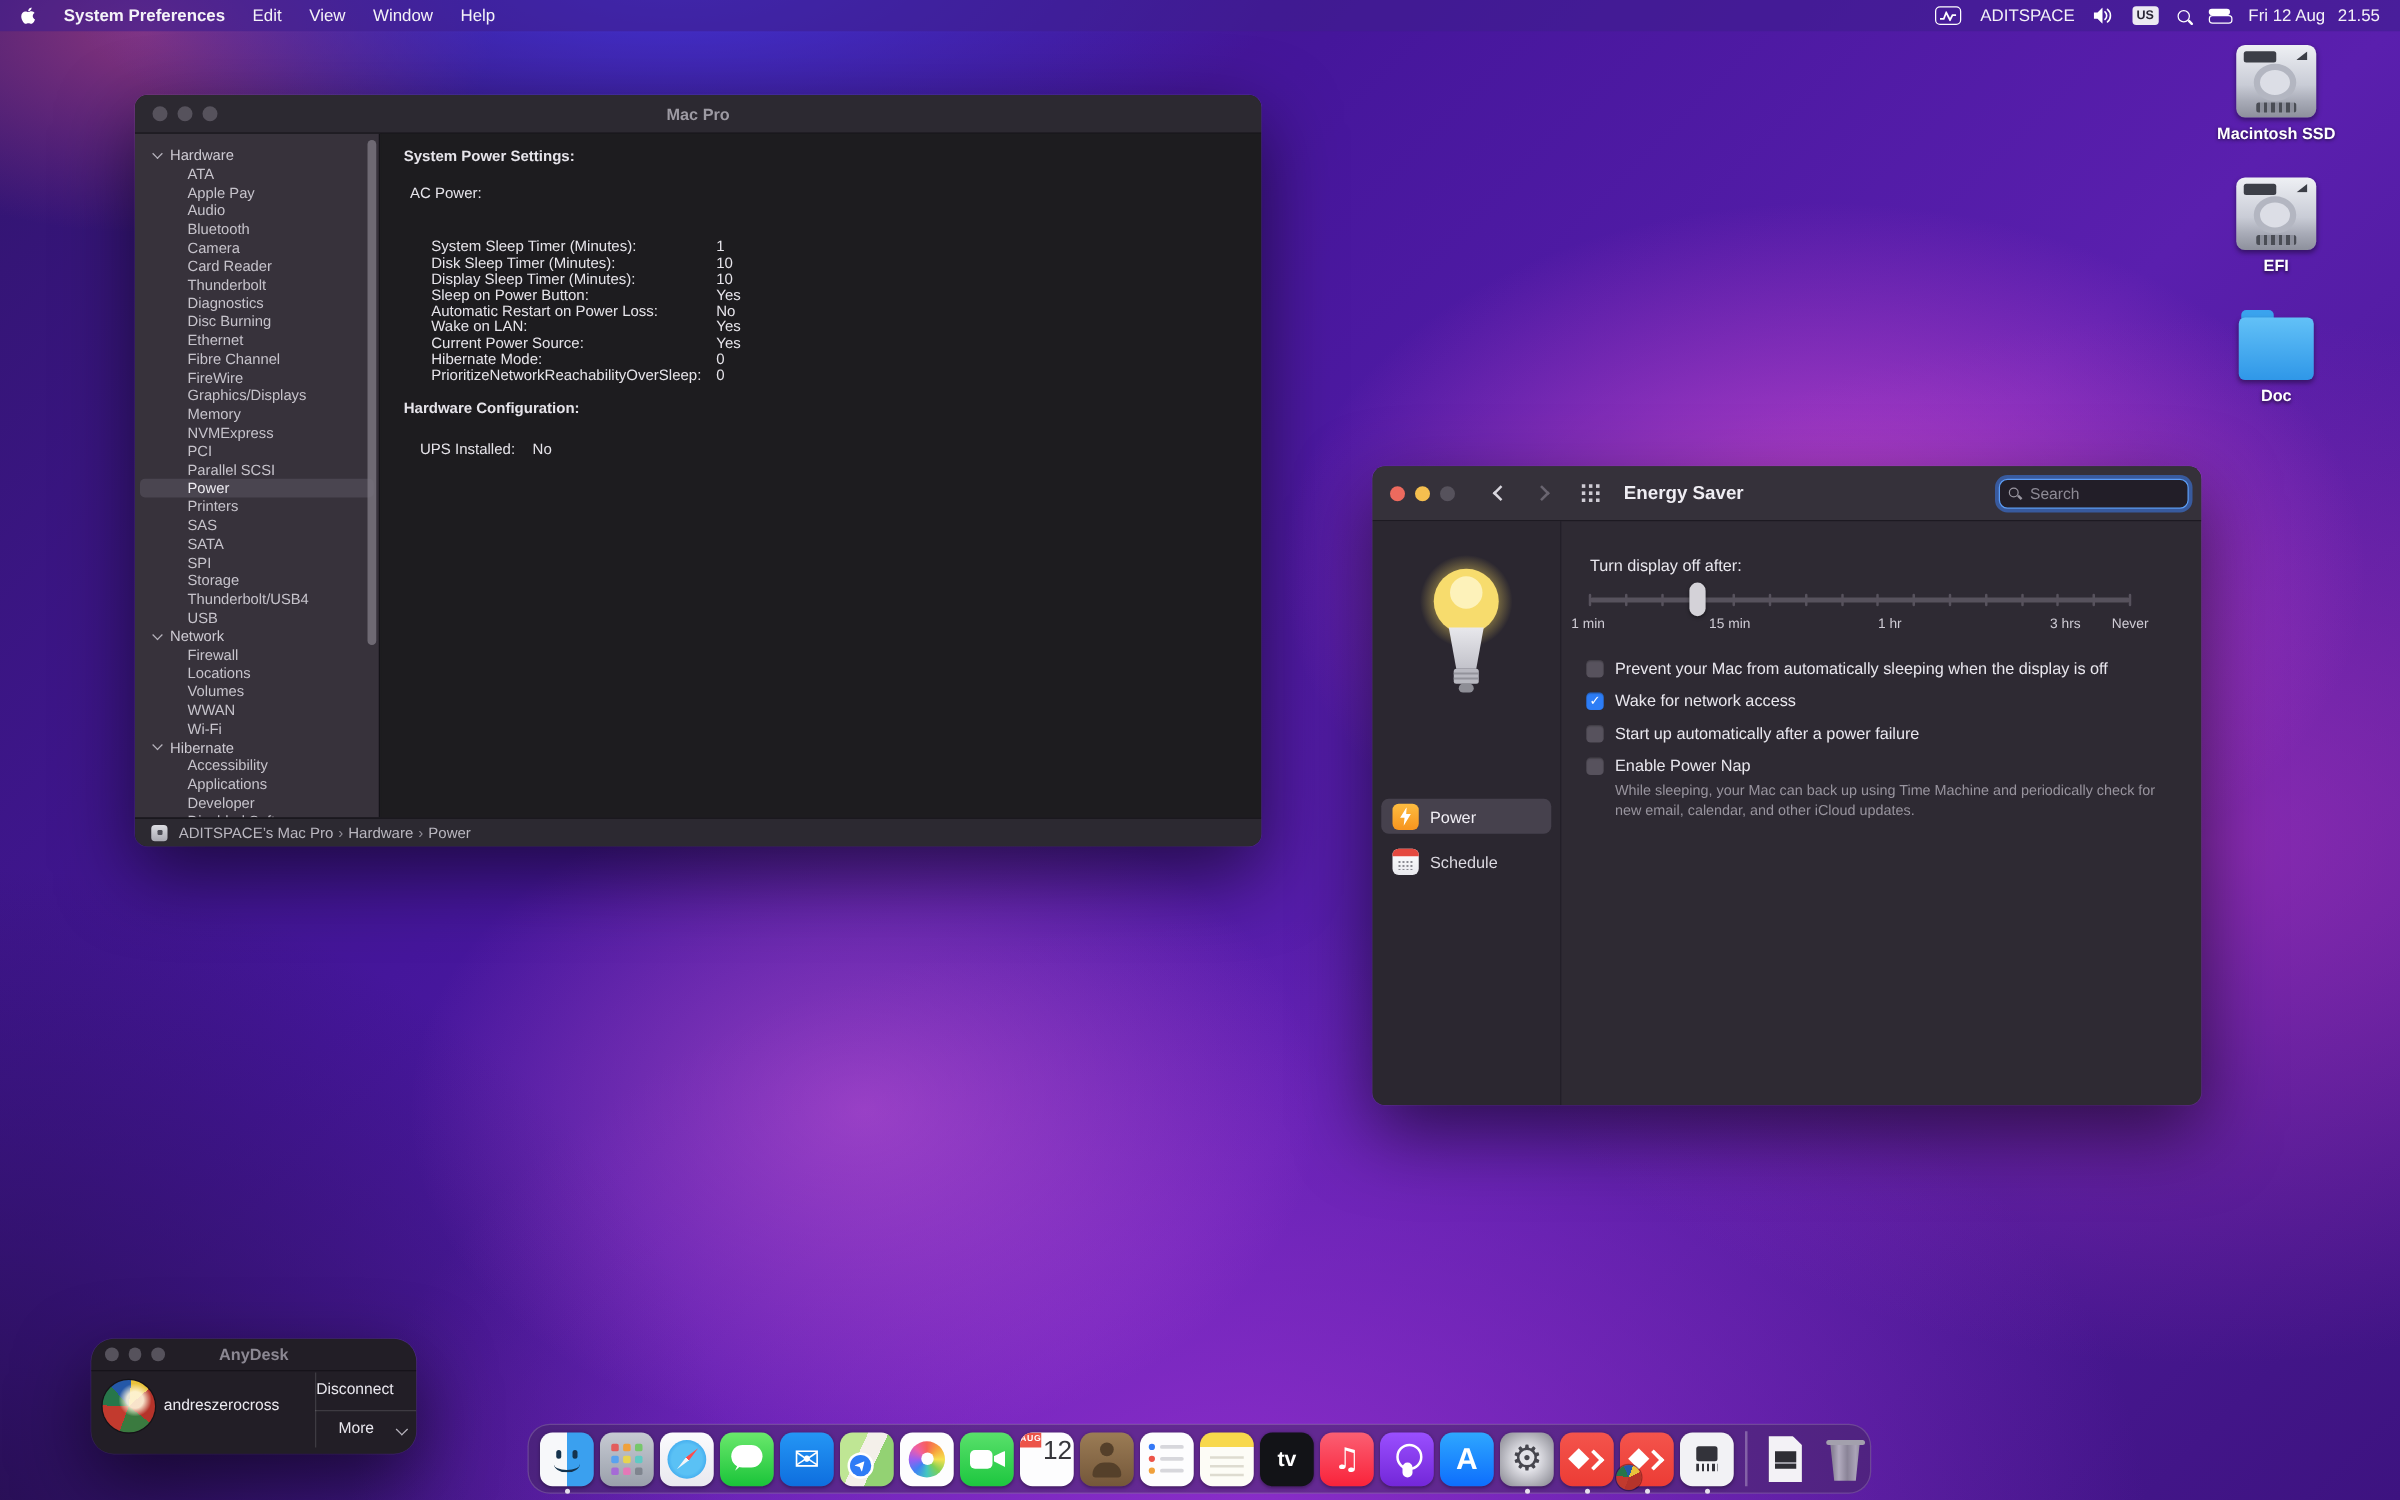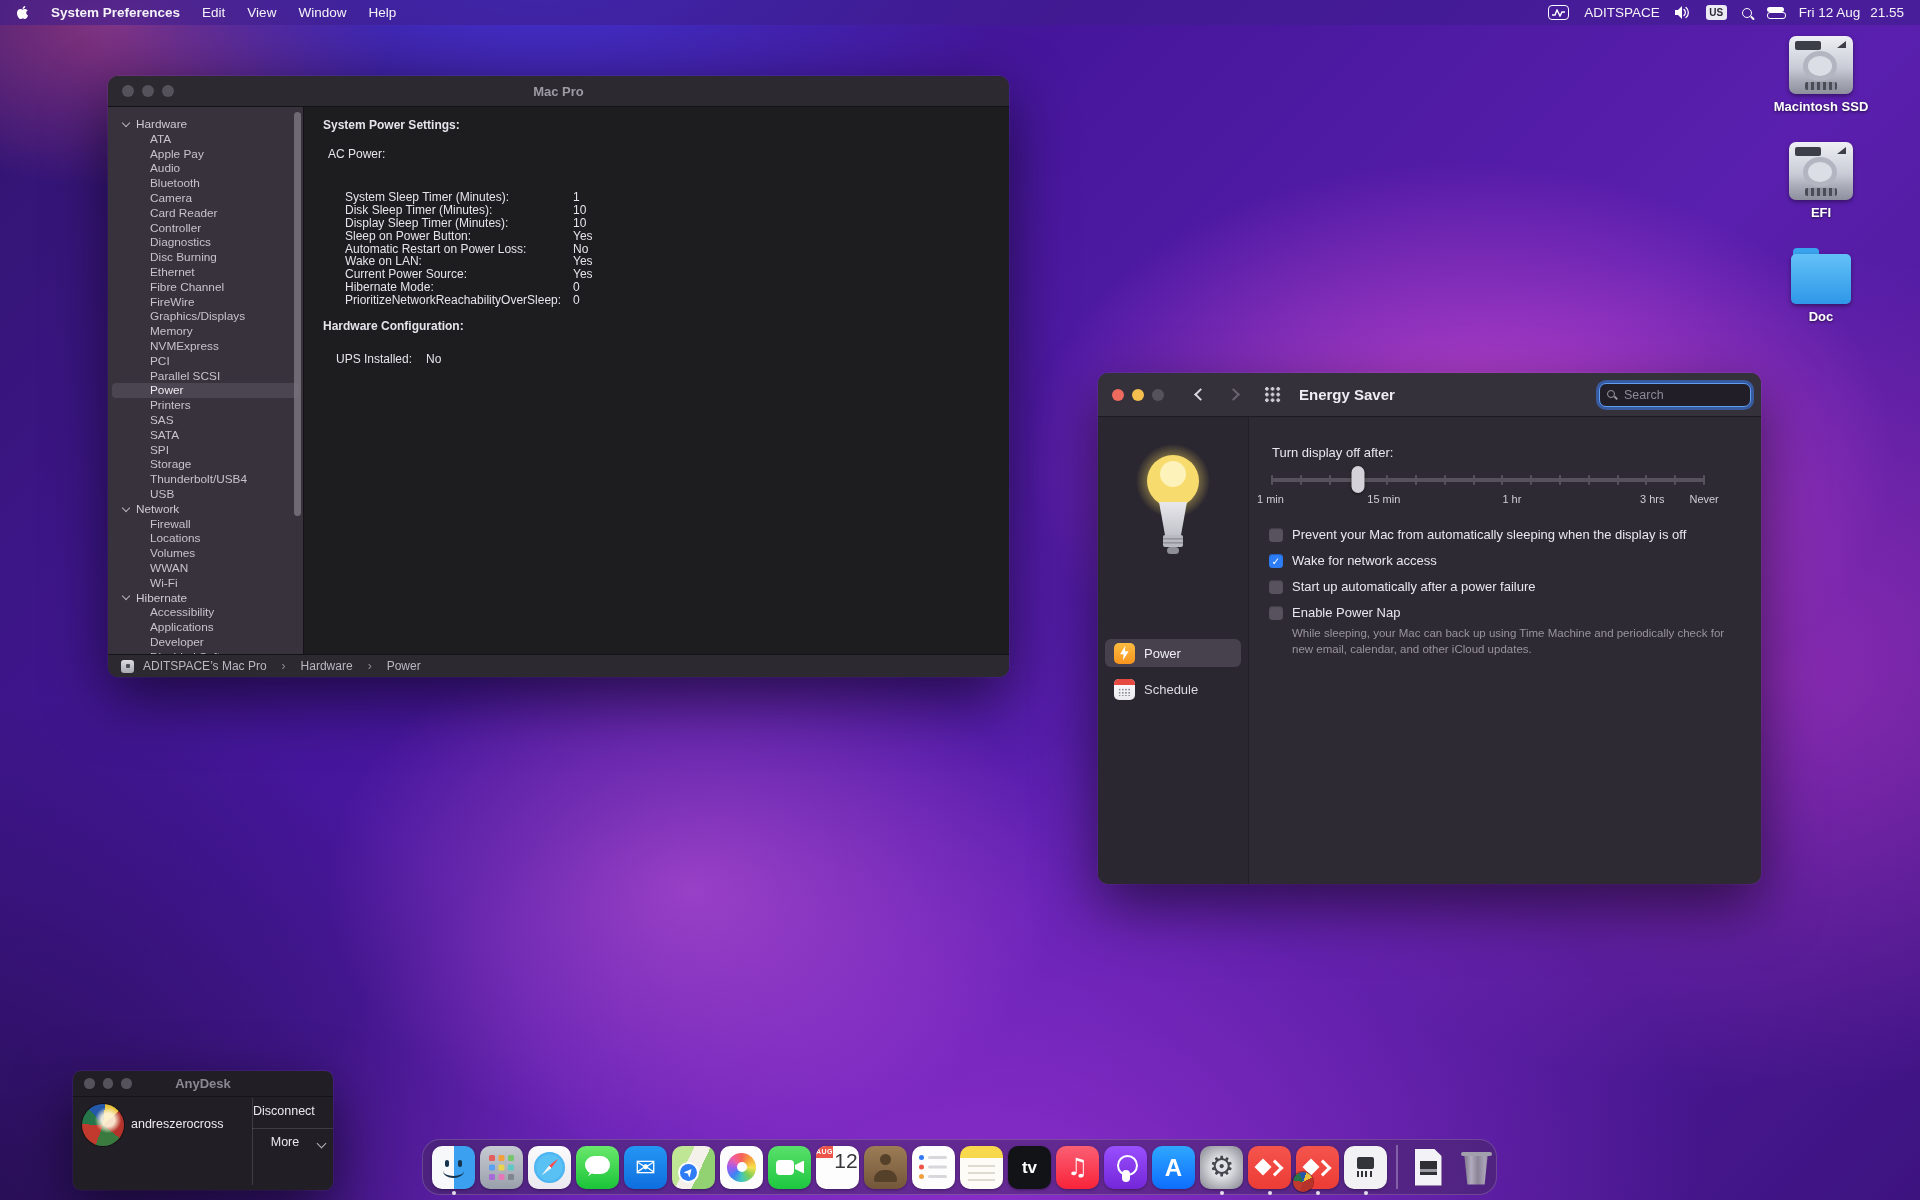--- a/index.html
+++ b/index.html
@@ -112,21 +112,21 @@
   .drive-icon{width:64px;height:58px;border-radius:7px;background:linear-gradient(180deg,#eef0f4 0%,#c9ccd6 55%,#a7aab6 78%,#8d909c 100%);position:relative;box-shadow:0 2px 4px rgba(0,0,0,.4)}
   .drive-icon .d-top{position:absolute;left:6px;top:5px;width:26px;height:9px;background:#3c3f47;border-radius:2px}
   .drive-icon .d-notch{position:absolute;right:7px;top:5px;width:9px;height:7px;background:#3c3f47;clip-path:polygon(0 100%,100% 0,100% 100%)}
   .drive-icon .d-circle{position:absolute;left:14px;top:15px;width:34px;height:30px;border-radius:50%;border:5px solid #b3b6c1;background:#dcdee6}
   .drive-icon .d-foot{position:absolute;left:16px;right:16px;bottom:4px;height:8px;border-radius:2px;
     background:repeating-linear-gradient(90deg,#4a4d55 0 3px,#8d909c 3px 6px)}
   .folder-icon{width:60px;height:50px;position:relative;margin-top:6px}
   .folder-icon::before{content:'';position:absolute;left:2px;top:-6px;width:26px;height:12px;border-radius:4px 4px 0 0;background:#3aa3ee}
   .folder-icon::after{content:'';position:absolute;inset:0;border-radius:5px;background:linear-gradient(180deg,#62c1f7,#2f97e8);box-shadow:0 2px 4px rgba(0,0,0,.4)}
   
-  #anydesk{left:73px;top:1071px;width:260px;height:119px;background:#221e26;border-radius:8px}
+  #anydesk{left:73px;top:1071px;width:260px;height:92px;background:#221e26;border-radius:18px}
   .ad-titlebar{position:absolute;top:0;left:0;right:0;height:26px;display:flex;align-items:center;padding:0 11px;border-bottom:1px solid #16131a}
   .ad-lights .light{width:10.5px;height:10.5px;background:#56525c}
   .ad-title{position:absolute;left:0;right:0;text-align:center;color:#8c8893;font-size:13px;font-weight:700}
   .ad-avatar{position:absolute;left:9px;top:33px;width:42px;height:42px;border-radius:50%;
     background:
      radial-gradient(circle at 62% 38%, rgba(255,246,220,.9) 0 18%, transparent 36%),
      conic-gradient(from 200deg,#c23a2e 0 20%,#27764a 20% 33%,#2458a8 33% 46%,#e8c23a 46% 58%,#b5332a 58% 80%,#3a7a3f 80% 100%);
     box-shadow:0 0 0 1px rgba(0,0,0,.4)}
   .ad-user{position:absolute;left:58px;top:46px;color:#eceaf0;font-size:12.5px}
   .ad-vdiv{position:absolute;left:179px;top:27px;bottom:5px;width:1px;background:rgba(255,255,255,.13)}
@@ -262,21 +262,21 @@
           <div class="tree-group">
             <span class="chev"></span>
             <span>Hardware</span>
           </div>
           <div class="tree-item">ATA</div>
           <div class="tree-item">Apple Pay</div>
           <div class="tree-item">Audio</div>
           <div class="tree-item">Bluetooth</div>
           <div class="tree-item">Camera</div>
           <div class="tree-item">Card Reader</div>
-          <div class="tree-item">Controller</div>
+          <div class="tree-item">Thunderbolt</div>
           <div class="tree-item">Diagnostics</div>
           <div class="tree-item">Disc Burning</div>
           <div class="tree-item">Ethernet</div>
           <div class="tree-item">Fibre Channel</div>
           <div class="tree-item">FireWire</div>
           <div class="tree-item">Graphics/Displays</div>
           <div class="tree-item">Memory</div>
           <div class="tree-item">NVMExpress</div>
           <div class="tree-item">PCI</div>
           <div class="tree-item">Parallel SCSI</div>
@@ -322,21 +322,21 @@
           <div class="info-row"><span class="il">Hibernate Mode:</span><span class="iv">0</span></div>
           <div class="info-row"><span class="il">PrioritizeNetworkReachabilityOverSleep:</span><span class="iv">0</span></div>
         </div>
       <div class="si-h" style="top:212px">Hardware Configuration:</div>
       <div class="ups-line">
         <span class="il2">UPS Installed:</span><span class="iv">No</span>
       </div>
     </div>
     <div class="si-status">
       <span class="si-status-ic"></span>
-      <span style="display:flex;gap:15px;align-items:center">
+      <span style="display:flex;gap:4px;align-items:center">
           <span class="bc-item">ADITSPACE’s Mac Pro</span>
           <span class="bc-sep">›</span>
           <span class="bc-item">Hardware</span>
           <span class="bc-sep">›</span>
           <span class="bc-item">Power</span>
         </span>
     </div>
   </div>
 
   <div class="win" id="energy">

